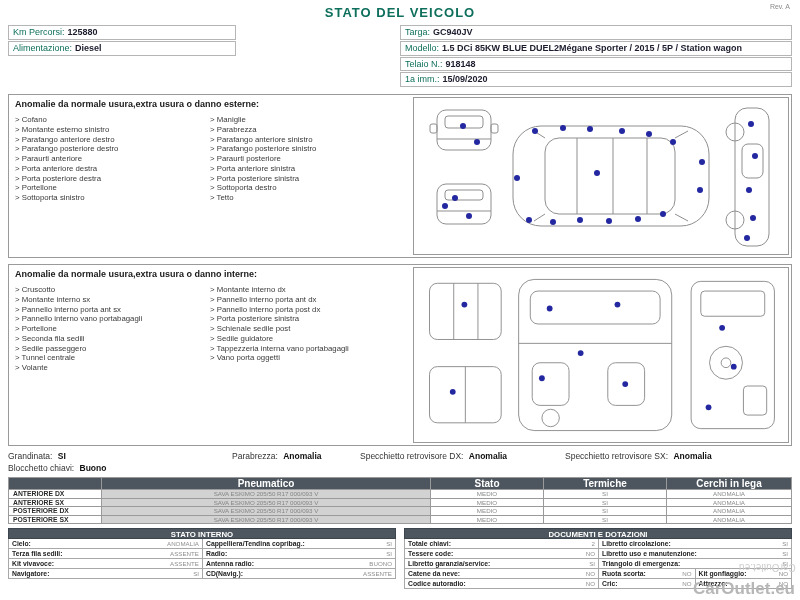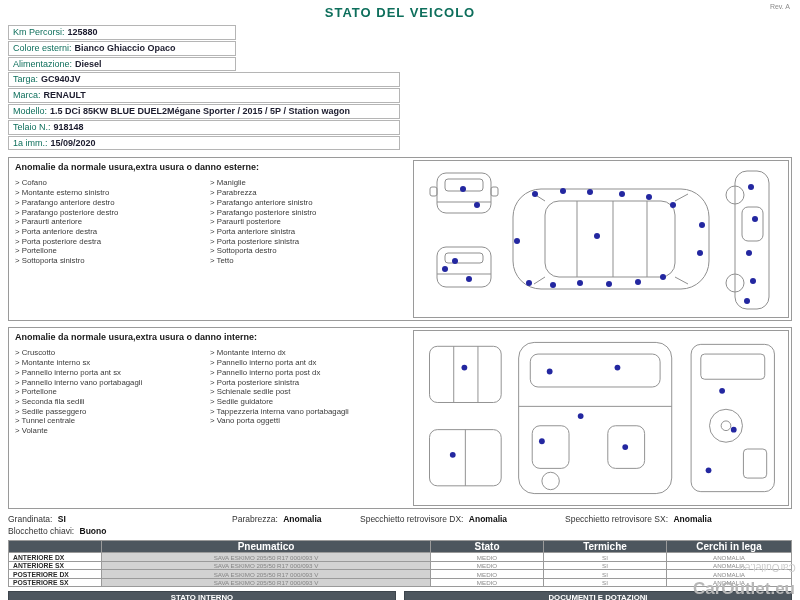--- a/index.html
+++ b/index.html
@@ -12,21 +12,21 @@
     position:relative;
   }
   .page { position:absolute; inset:0; padding:5px 8px; }
 
   
   .doc-title {
     font-size:13px; font-weight:bold; color:#0e6f5c; letter-spacing:1px;text-align:center;
   }
   .rev { position:absolute; top:3px; right:10px; font-size:7px; color:#8a8a8a; }
 
-  .header-fields { display:flex; margin-top:5px;flex-direction:column; }
+  .header-fields { display:flex; margin-top:5px; }
   .hf-left  { width:228px; }
   .hf-spacer{ flex:1; }
   .hf-right { width:392px; }
   .fbox {
     border:1px solid #b5b5b5; padding:1px 4px; margin-bottom:1px;
     font-size:9px; line-height:1.2;
   }
   .fbox .flabel { color:#0e6f5c; }
   .fbox .fvalue { font-weight:bold; color:#1c1c2e; margin-left:3px; }
 
@@ -108,33 +108,27 @@
 
   <div class="doc-title">STATO DEL VEICOLO</div>
   <div class="rev">Rev. A</div>
 
   <div class="header-fields">
     <div class="hf-left">
       <div class="fbox">
         <span class="flabel">Km Percorsi:</span><span class="fvalue">125880</span>
       </div>
       <div class="fbox">
-        <span class="flabel">Colore esterni:</span><span class="fvalue">Bianco Ghiaccio Opaco</span>
-      </div>
-      <div class="fbox">
         <span class="flabel">Alimentazione:</span><span class="fvalue">Diesel</span>
       </div>
     </div>
     <div class="hf-spacer"></div>
     <div class="hf-right">
       <div class="fbox">
         <span class="flabel">Targa:</span><span class="fvalue">GC940JV</span>
-      </div>
-      <div class="fbox">
-        <span class="flabel">Marca:</span><span class="fvalue">RENAULT</span>
       </div>
       <div class="fbox">
         <span class="flabel">Modello:</span><span class="fvalue">1.5 DCi 85KW BLUE DUEL2Mégane Sporter / 2015 / 5P / Station wagon</span>
       </div>
       <div class="fbox">
         <span class="flabel">Telaio N.:</span><span class="fvalue">918148</span>
       </div>
       <div class="fbox">
         <span class="flabel">1a imm.:</span><span class="fvalue">15/09/2020</span>
       </div>

